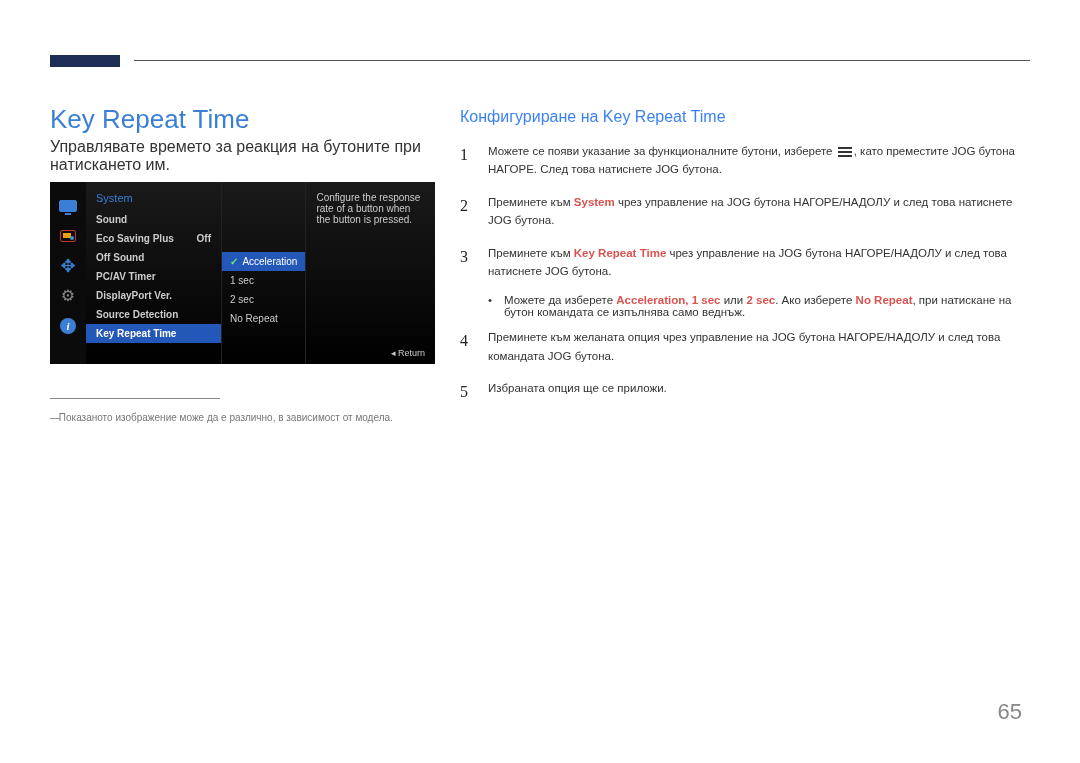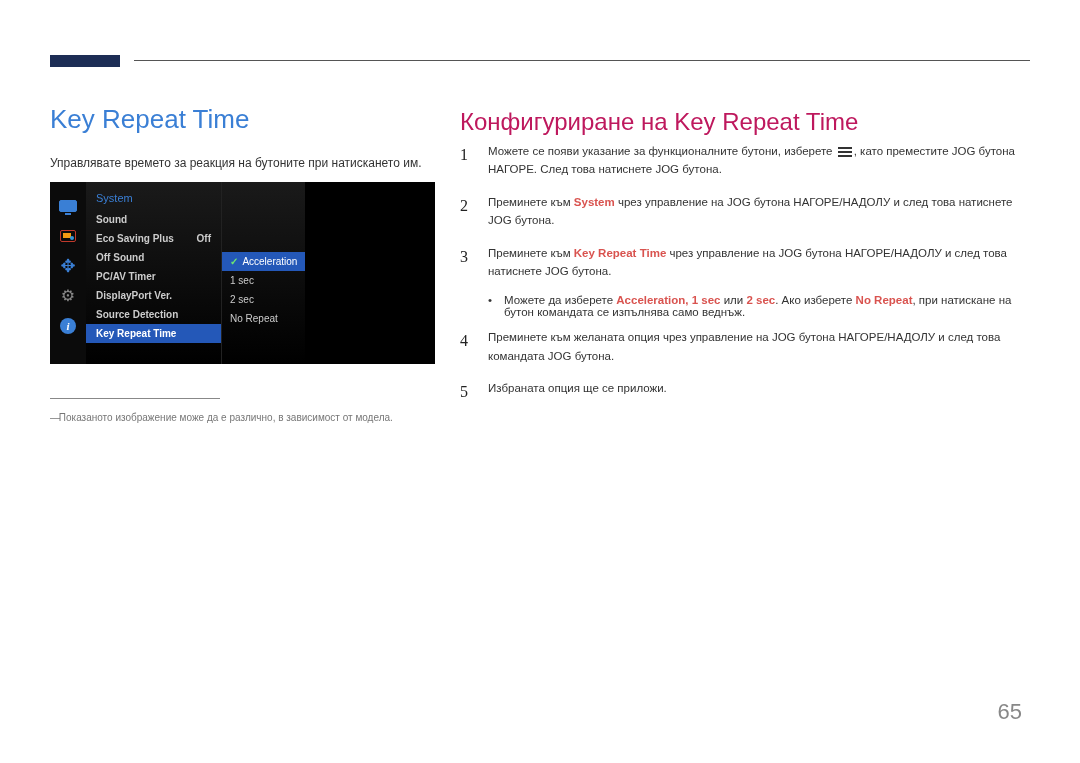--- a/index.html
+++ b/index.html
@@ -30,23 +30,23 @@
   .page-title {
     position: absolute;
     top: 104px;
     left: 50px;
     font-size: 26px;
     font-weight: 400;
     color: #3a7fd5;
   }
   .intro {
     position: absolute;
-    top: 156px;
-    left: 50px;
-    font-size: 12px;
+    top: 138px;
+    left: 50px;
+    font-size: 16px;
     color: #333;
     max-width: 380px;
   }
   .osd {
     position: absolute;
     top: 182px;
     left: 50px;
     width: 385px;
     height: 182px;
     background: #000;
@@ -135,21 +135,21 @@
   .footnote {
     position:absolute;
     top:412px; left:50px;
     font-size:10px; color:#777;
     max-width:380px;
   }
   .footnote::before { content:"― "; letter-spacing:-2px; }
   .right-title {
     position:absolute;
     top:108px; left:460px;
-    font-size:24px; font-weight:400; color:#be185d;
+    font-size:16px; font-weight:400; color:#3b82f6;
   }
   .steps {
     position:absolute;
     top:142px; left:460px; right:60px;
     font-size:11.5px; color:#333;
   }
   .step {
     display:flex;
     gap:14px;
     margin-bottom:14px;
@@ -237,20 +237,24 @@
     <div class="sub-item">
         <span>1 sec</span>
       </div>
     <div class="sub-item">
         <span>2 sec</span>
       </div>
     <div class="sub-item">
         <span>No Repeat</span>
       </div>
   </div>
+  <div class="osd-desc">
+    <div>Configure the response rate of a button when the button is pressed.</div>
+    <div class="osd-return">Return</div>
+  </div>
 </div>
 
 <div class="footnote-rule"></div>
 <div class="footnote">Показаното изображение може да е различно, в зависимост от модела.</div>
 
 <h2 class="right-title">Конфигуриране на Key Repeat Time</h2>
 
 <div class="steps">
   <div class="step">
     <div class="num">1</div>

